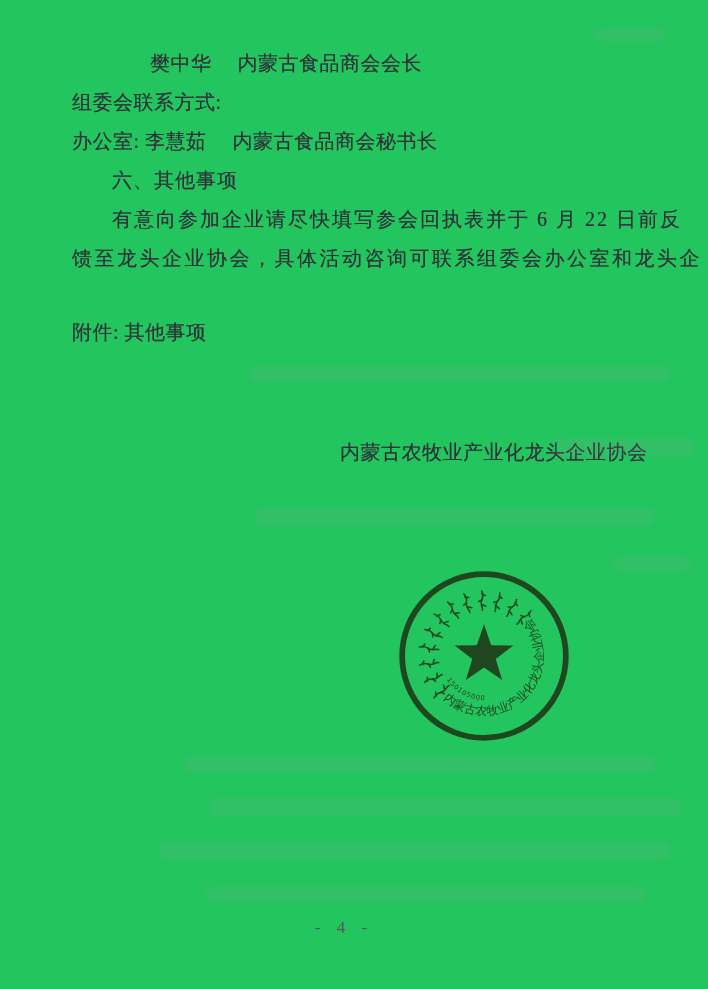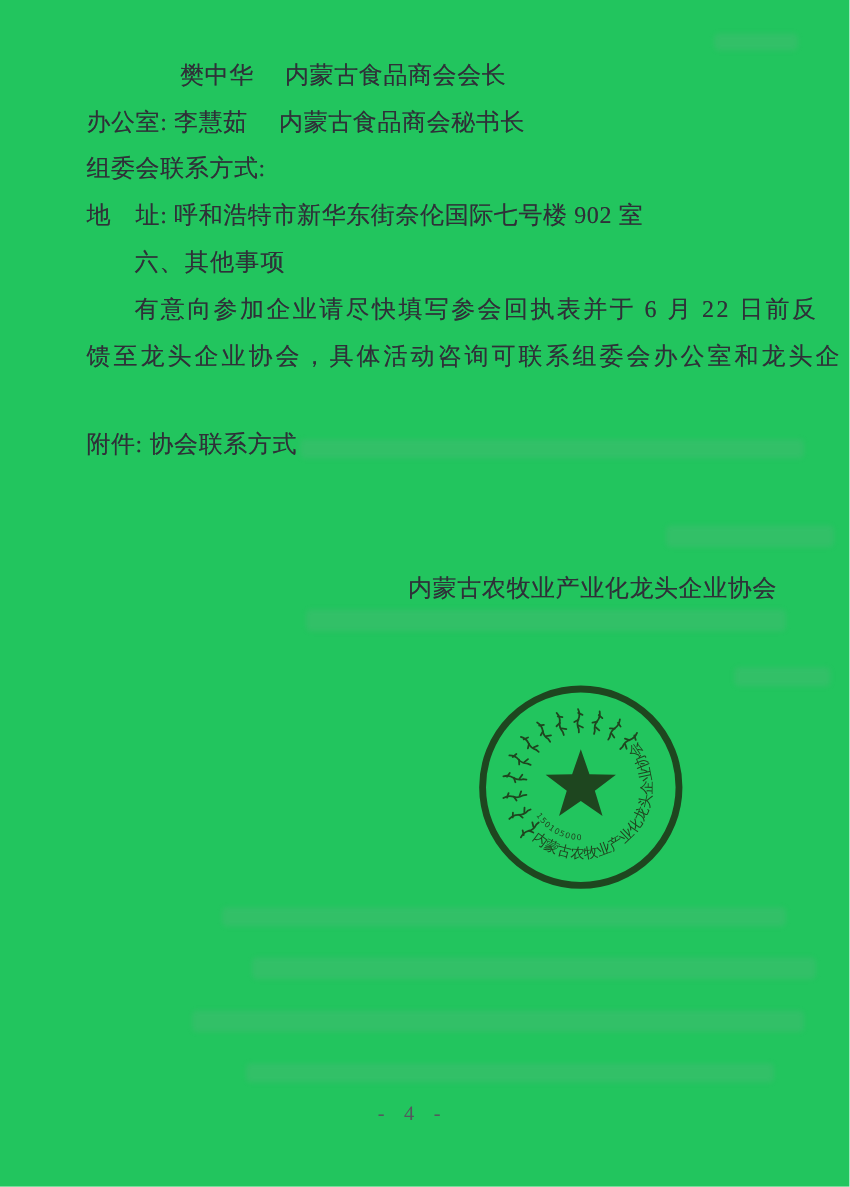--- a/index.html
+++ b/index.html
@@ -54,27 +54,26 @@
     pointer-events:none;
   }
 </style>
 </head>
 <body>
 
 <div class="page">
 
   <div class="doc">
     <div class="ln indent-name">樊中华　 内蒙古食品商会会长</div>
+    <div class="ln">组委会联系方式:</div>
     <div class="ln">办公室: 李慧茹　 内蒙古食品商会秘书长</div>
-    <div class="ln">组委会联系方式:</div>
-    <div class="ln">地　址: 呼和浩特市新华东街奈伦国际七号楼 902 室</div>
     <div class="ln indent-para bold">六、其他事项</div>
     <div class="ln indent-para just1">有意向参加企业请尽快填写参会回执表并于 6 月 22 日前反</div>
     <div class="ln just2">馈至龙头企业协会，具体活动咨询可联系组委会办公室和龙头企</div>
-    <div class="ln attachment">附件: 协会联系方式</div>
+    <div class="ln attachment">附件: 其他事项</div>
     <div class="ln sig-org">内蒙古农牧业产业化龙头企业协会</div>
   </div>
 
   <div class="smudge" style="left:595px;top:28px;width:70px;height:14px;"></div>
   <div class="smudge" style="left:250px;top:366px;width:420px;height:16px;"></div>
   <div class="smudge" style="left:555px;top:438px;width:140px;height:18px;"></div>
   <div class="smudge" style="left:255px;top:508px;width:400px;height:18px;"></div>
   <div class="smudge" style="left:612px;top:556px;width:80px;height:16px;"></div>
   <div class="smudge" style="left:185px;top:756px;width:470px;height:16px;"></div>
   <div class="smudge" style="left:210px;top:798px;width:470px;height:18px;"></div>

